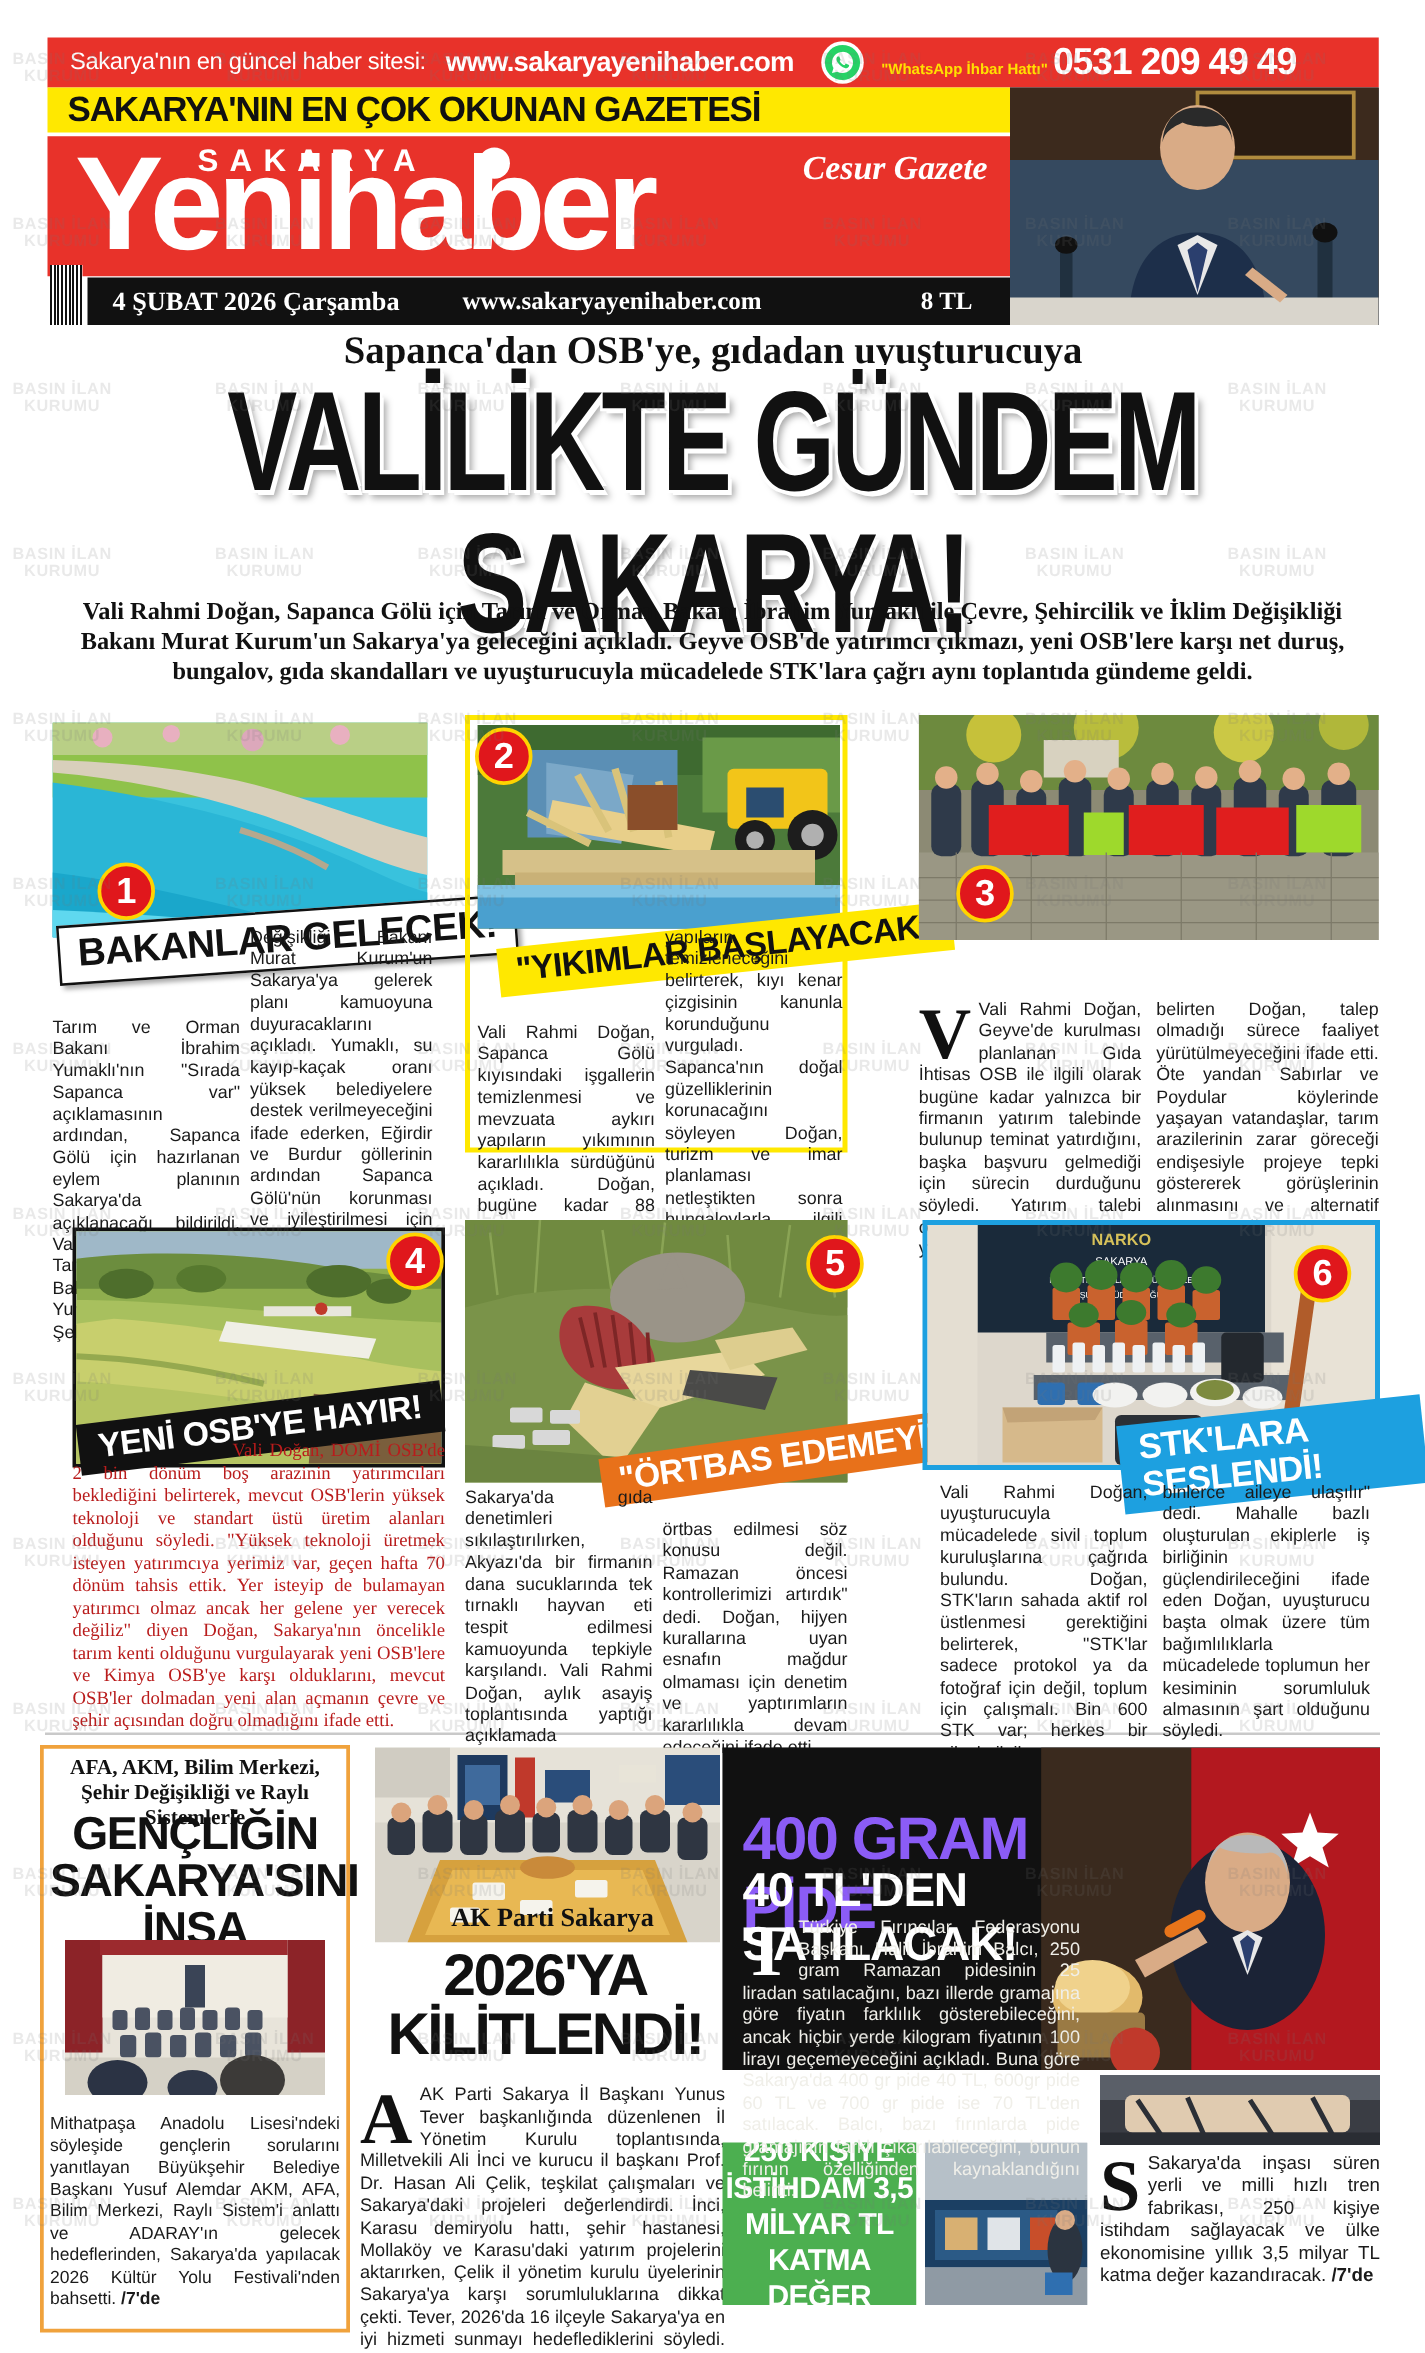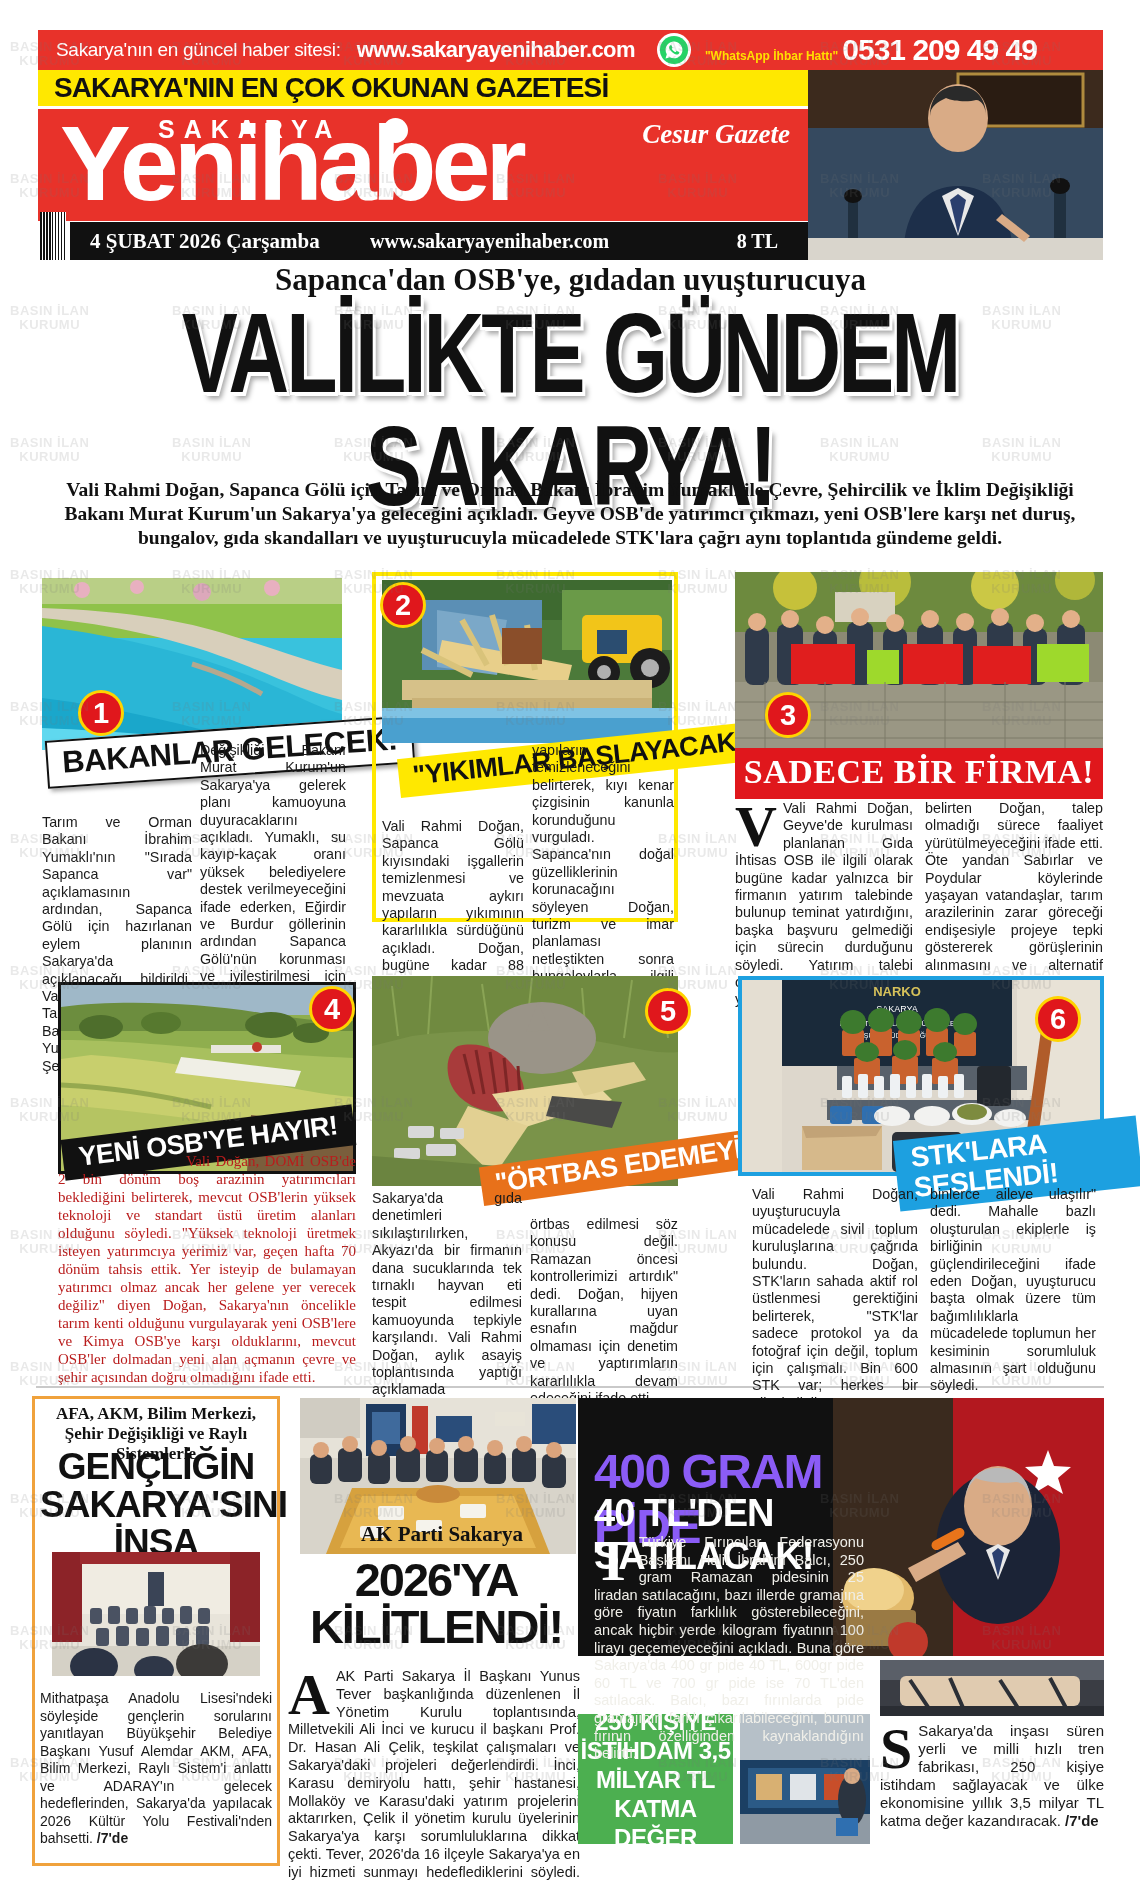--- a/index.html
+++ b/index.html
@@ -277,21 +277,20 @@
       <rect x="238" y="74" width="58" height="38" fill="#e01e1e"></rect>
       <rect x="132" y="78" width="32" height="34" fill="#9ed92c"></rect>
       <rect x="302" y="72" width="52" height="38" fill="#9ed92c"></rect>
       <g stroke="#7d7a68" stroke-width="1">
         <path d="M0 130h368M0 148h368M0 166h368"></path>
         <path d="M30 110v70M90 110v70M150 110v70M210 110v70M270 110v70M330 110v70"></path>
       </g>
     </svg>
   </div>
   <div class="numbadge red" style="left:765px;top:692px;">3</div>
-  <div class="blk redbar" style="left:735px;top:748px;width:368px;">SADECE BİR FİRMA!</div>
   <div class="blk bodytxt" style="left:735px;top:800px;width:178px;height:125px;">
     <span class="dropcap">V</span><span>Vali Rahmi Doğan, Geyve'de kurulması planlanan Gıda İhtisas OSB ile ilgili olarak bugüne kadar yalnızca bir firmanın yatırım talebinde bulunup teminat yatırdığını, başka başvuru gelmediği için sürecin durduğunu söyledi. Yatırım talebi olması halinde OSB'yi yeniden canlandıracaklarını</span>
   </div>
   <div class="blk bodytxt" style="left:925px;top:800px;width:178px;height:125px;">belirten Doğan, talep olmadığı sürece faaliyet yürütülmeyeceğini ifade etti. Öte yandan Sabırlar ve Poydular köylerinde yaşayan vatandaşlar, tarım arazilerinin zarar göreceği endişesiyle projeye tepki göstererek görüşlerinin alınmasını ve alternatif alanların değerlendirilmesini talep ediyor.</div>
 
   <div class="blk" style="left:58px;top:982px;width:298px;height:192px;border:3px solid #111;">
     <svg width="292" height="186" viewBox="0 0 292 186" preserveAspectRatio="none">
       <rect width="292" height="186" fill="#8fae4e"></rect>
       <rect width="292" height="30" fill="#9fb8c8"></rect>
       <path d="M0 22c60-8 140-4 200 6 40 6 70 10 92 8V46H0z" fill="#6c8d3e"></path>

